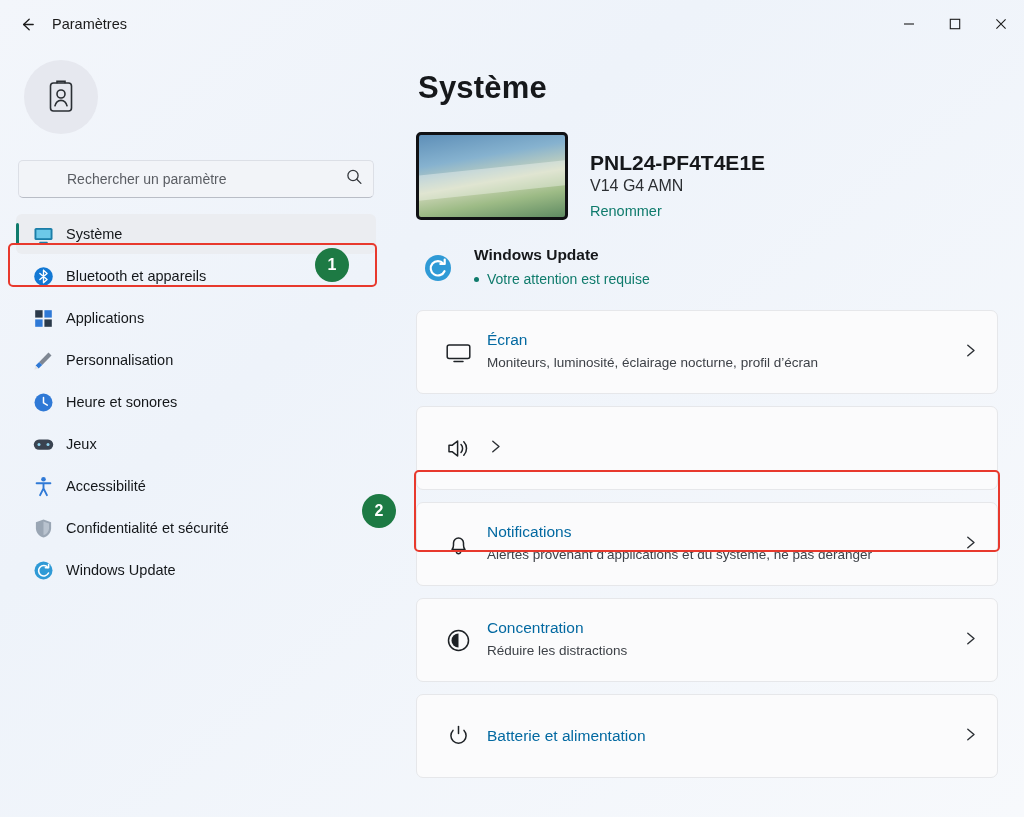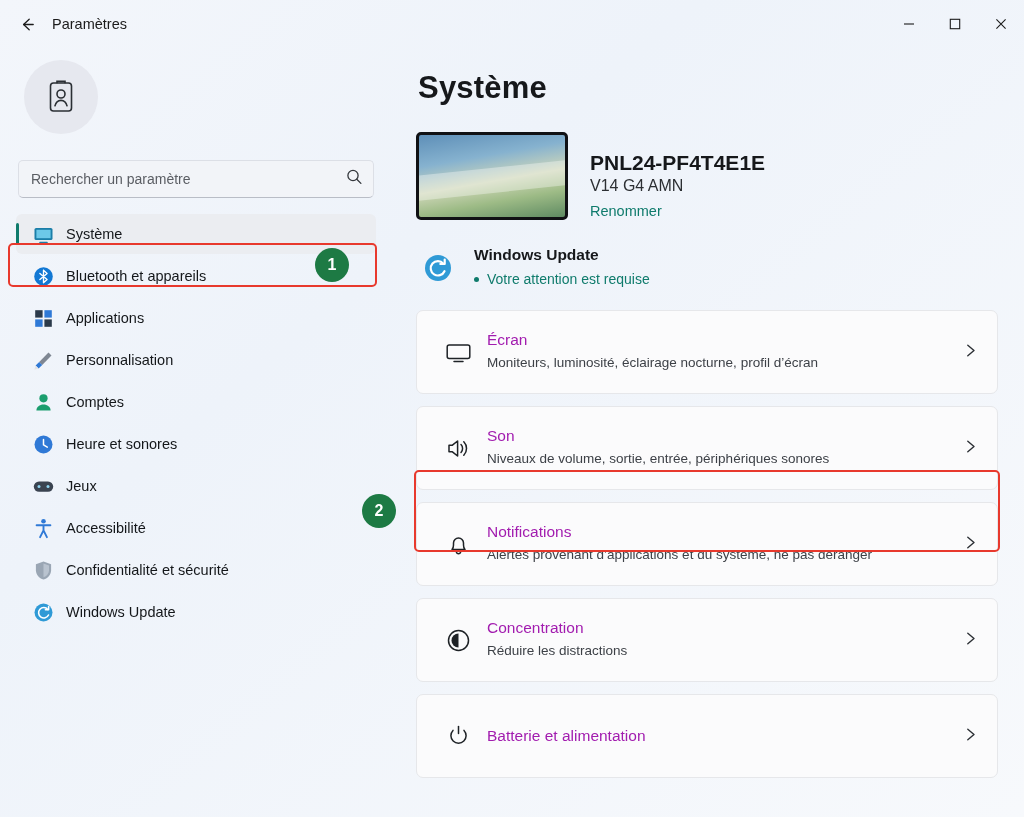--- a/index.html
+++ b/index.html
@@ -52,21 +52,21 @@
     display: flex; align-items: center; justify-content: center;
   }
   .search-box {
     position: relative;
     margin: 26px 4px 0 4px;
     height: 38px;
     background: #f2f4f8;
     border: 1px solid #dcdfe6;
     border-bottom: 1px solid #b9bdc6;
     border-radius: 5px;
-    display: flex; 
+    display: flex;  padding-left: 36px;
   }
   .search-box input {
     border: 0; outline: 0; background: transparent;
     font-family: inherit; font-size: 14px; color: #1b1b1b;
     padding: 0 34px 0 12px; width: 100%; height: 100%;
   }
   .search-box input::placeholder { color: #5a5d63; }
   .search-icon {
     position: absolute; right: 10px; top: 50%; transform: translateY(-50%);
     color: #33363b;
@@ -149,21 +149,21 @@
     margin-bottom: 12px;
     display: flex; align-items: center;
     padding: 0 18px 0 18px;
     cursor: pointer;
   }
   .card-ico {
     width: 46px; min-width: 46px; display: flex; align-items: center; justify-content: center;
     color: #1e2226;
   }
   .card-text { flex: 1; padding: 14px 10px 14px 6px; }
-  .card-title { font-size: 15.5px; color: #a21caf; }
+  .card-title { font-size: 15.5px; color: #0369a1; }
   .card-sub { font-size: 13.5px; color: #3d4147; margin-top: 5px; line-height: 1.35; }
   .chev { color: #2b2f34; padding-left: 6px; }
 
   
   .hl {
     position: absolute; border: 2px solid #e8392d; border-radius: 5px;
     pointer-events: none;
   }
   .badge {
     position: absolute;
@@ -268,29 +268,20 @@
         <span class="nav-ico">
           <svg width="23" height="23" viewBox="0 0 23 23" aria-hidden="true">
             <path d="M16.5 3.6l3 3-9.3 9.3-3-3z" fill="#7f8793"></path>
             <path d="M7.2 12.9l3 3-3.6 3.6-3-3z" fill="#2f79d6"></path>
             <path d="M3.6 16.5l-1.3 4.2 4.2-1.3z" fill="#e2e4e8"></path>
           </svg>
         </span>
         <span class="nav-label">Personnalisation</span>
       </div>
 
-      <div class="nav-item">
-        <span class="nav-ico">
-          <svg width="23" height="23" viewBox="0 0 23 23" aria-hidden="true">
-            <circle cx="11.5" cy="7.3" r="4.1" fill="#1b9e6e"></circle>
-            <path d="M4.4 19.6c0-3.9 3.2-6.2 7.1-6.2s7.1 2.3 7.1 6.2z" fill="#1b9e6e"></path>
-          </svg>
-        </span>
-        <span class="nav-label">Comptes</span>
-      </div>
 
       <div class="nav-item">
         <span class="nav-ico">
           <svg width="23" height="23" viewBox="0 0 23 23" aria-hidden="true">
             <circle cx="11.5" cy="11.5" r="9" fill="#2f79d6"></circle>
             <path d="M11.5 6.4v5.4l3.8 2.3" fill="none" stroke="#fff" stroke-width="1.5" stroke-linecap="round"></path>
           </svg>
         </span>
         <span class="nav-label">Heure et sonores</span>
       </div>
@@ -390,24 +381,20 @@
         </div>
       </div>
 
       <div class="card">
         <div class="card-ico">
           <svg width="27" height="27" viewBox="0 0 27 27" aria-hidden="true">
             <path d="M4 10.2h3.4L12.6 6v15L7.4 16.8H4z" fill="none" stroke="currentColor" stroke-width="1.5" stroke-linejoin="round"></path>
             <path d="M16 9.6a5.6 5.6 0 010 7.8M18.8 6.8a9.6 9.6 0 010 13.4" fill="none" stroke="currentColor" stroke-width="1.5" stroke-linecap="round"></path>
           </svg>
         </div>
-        <div class="card-text">
-          <div class="card-title">Son</div>
-          <div class="card-sub">Niveaux de volume, sortie, entrée, périphériques sonores</div>
-        </div>
         <div class="chev">
           <svg width="17" height="17" viewBox="0 0 17 17" aria-hidden="true">
               <path d="M5.8 3.2l6.2 5.3-6.2 5.3" fill="none" stroke="currentColor" stroke-width="1.4" stroke-linecap="round" stroke-linejoin="round"></path>
             </svg>
         </div>
       </div>
 
       <div class="card">
         <div class="card-ico">
           <svg width="27" height="27" viewBox="0 0 27 27" aria-hidden="true">

